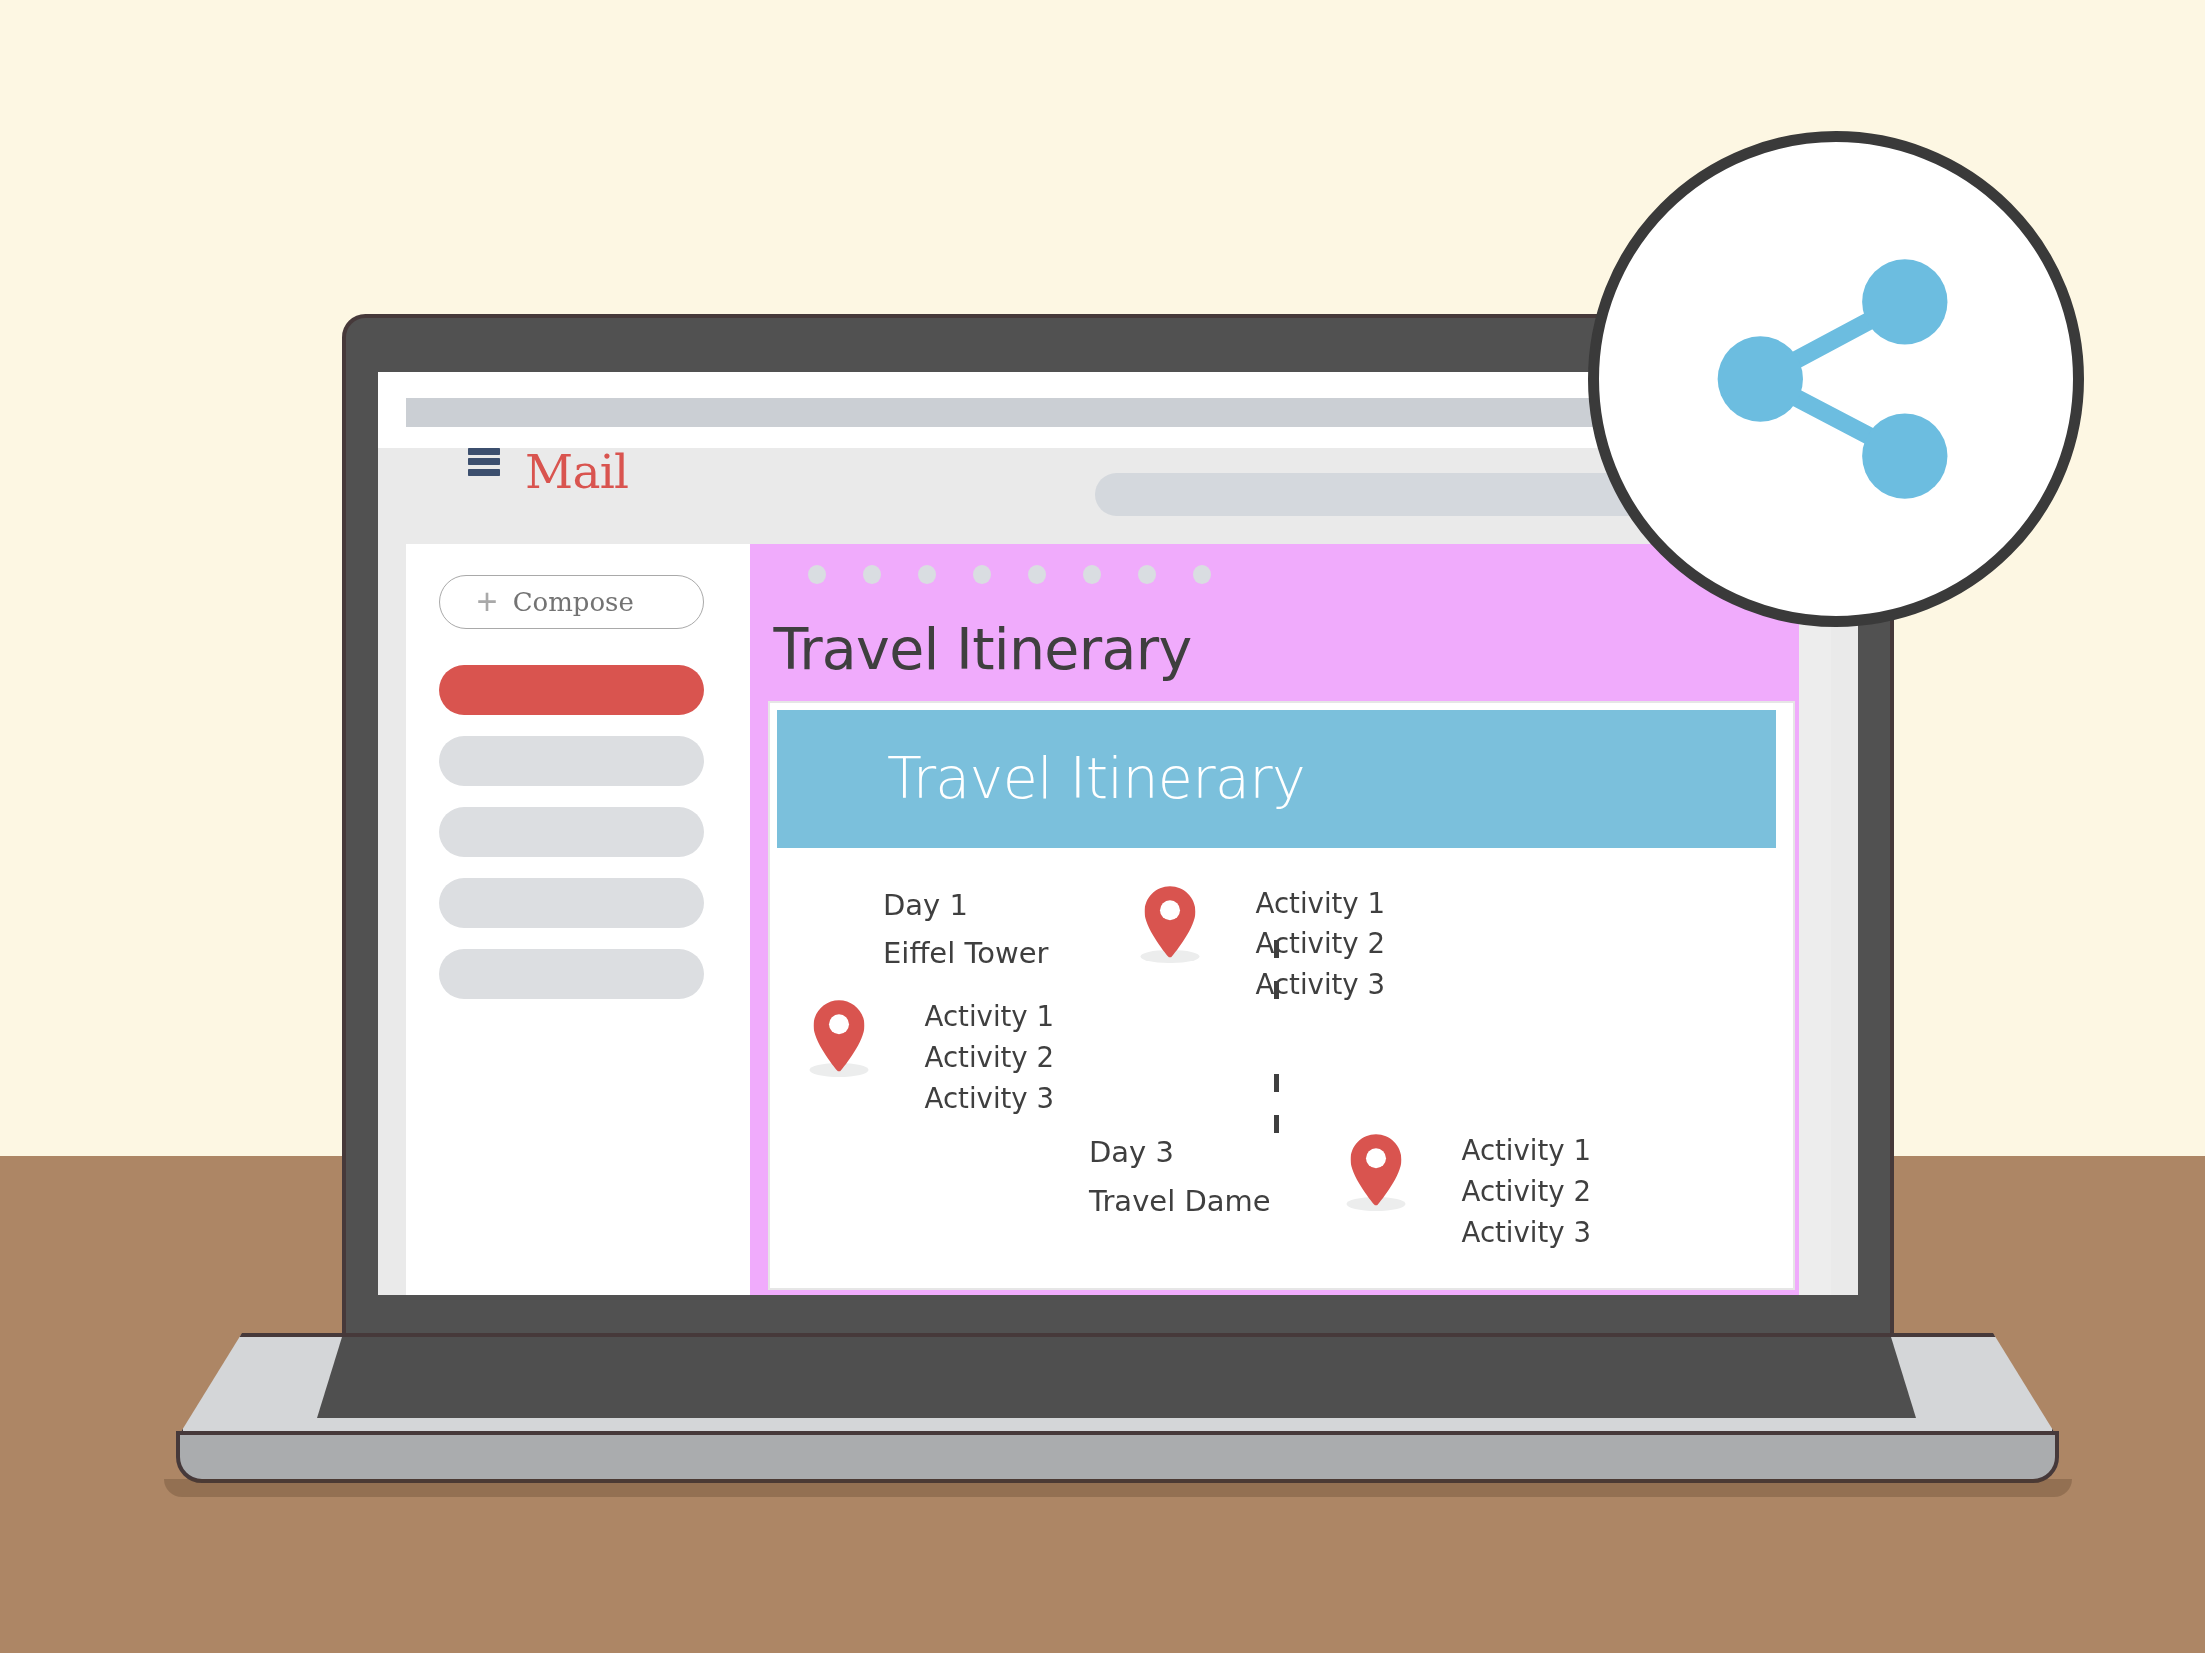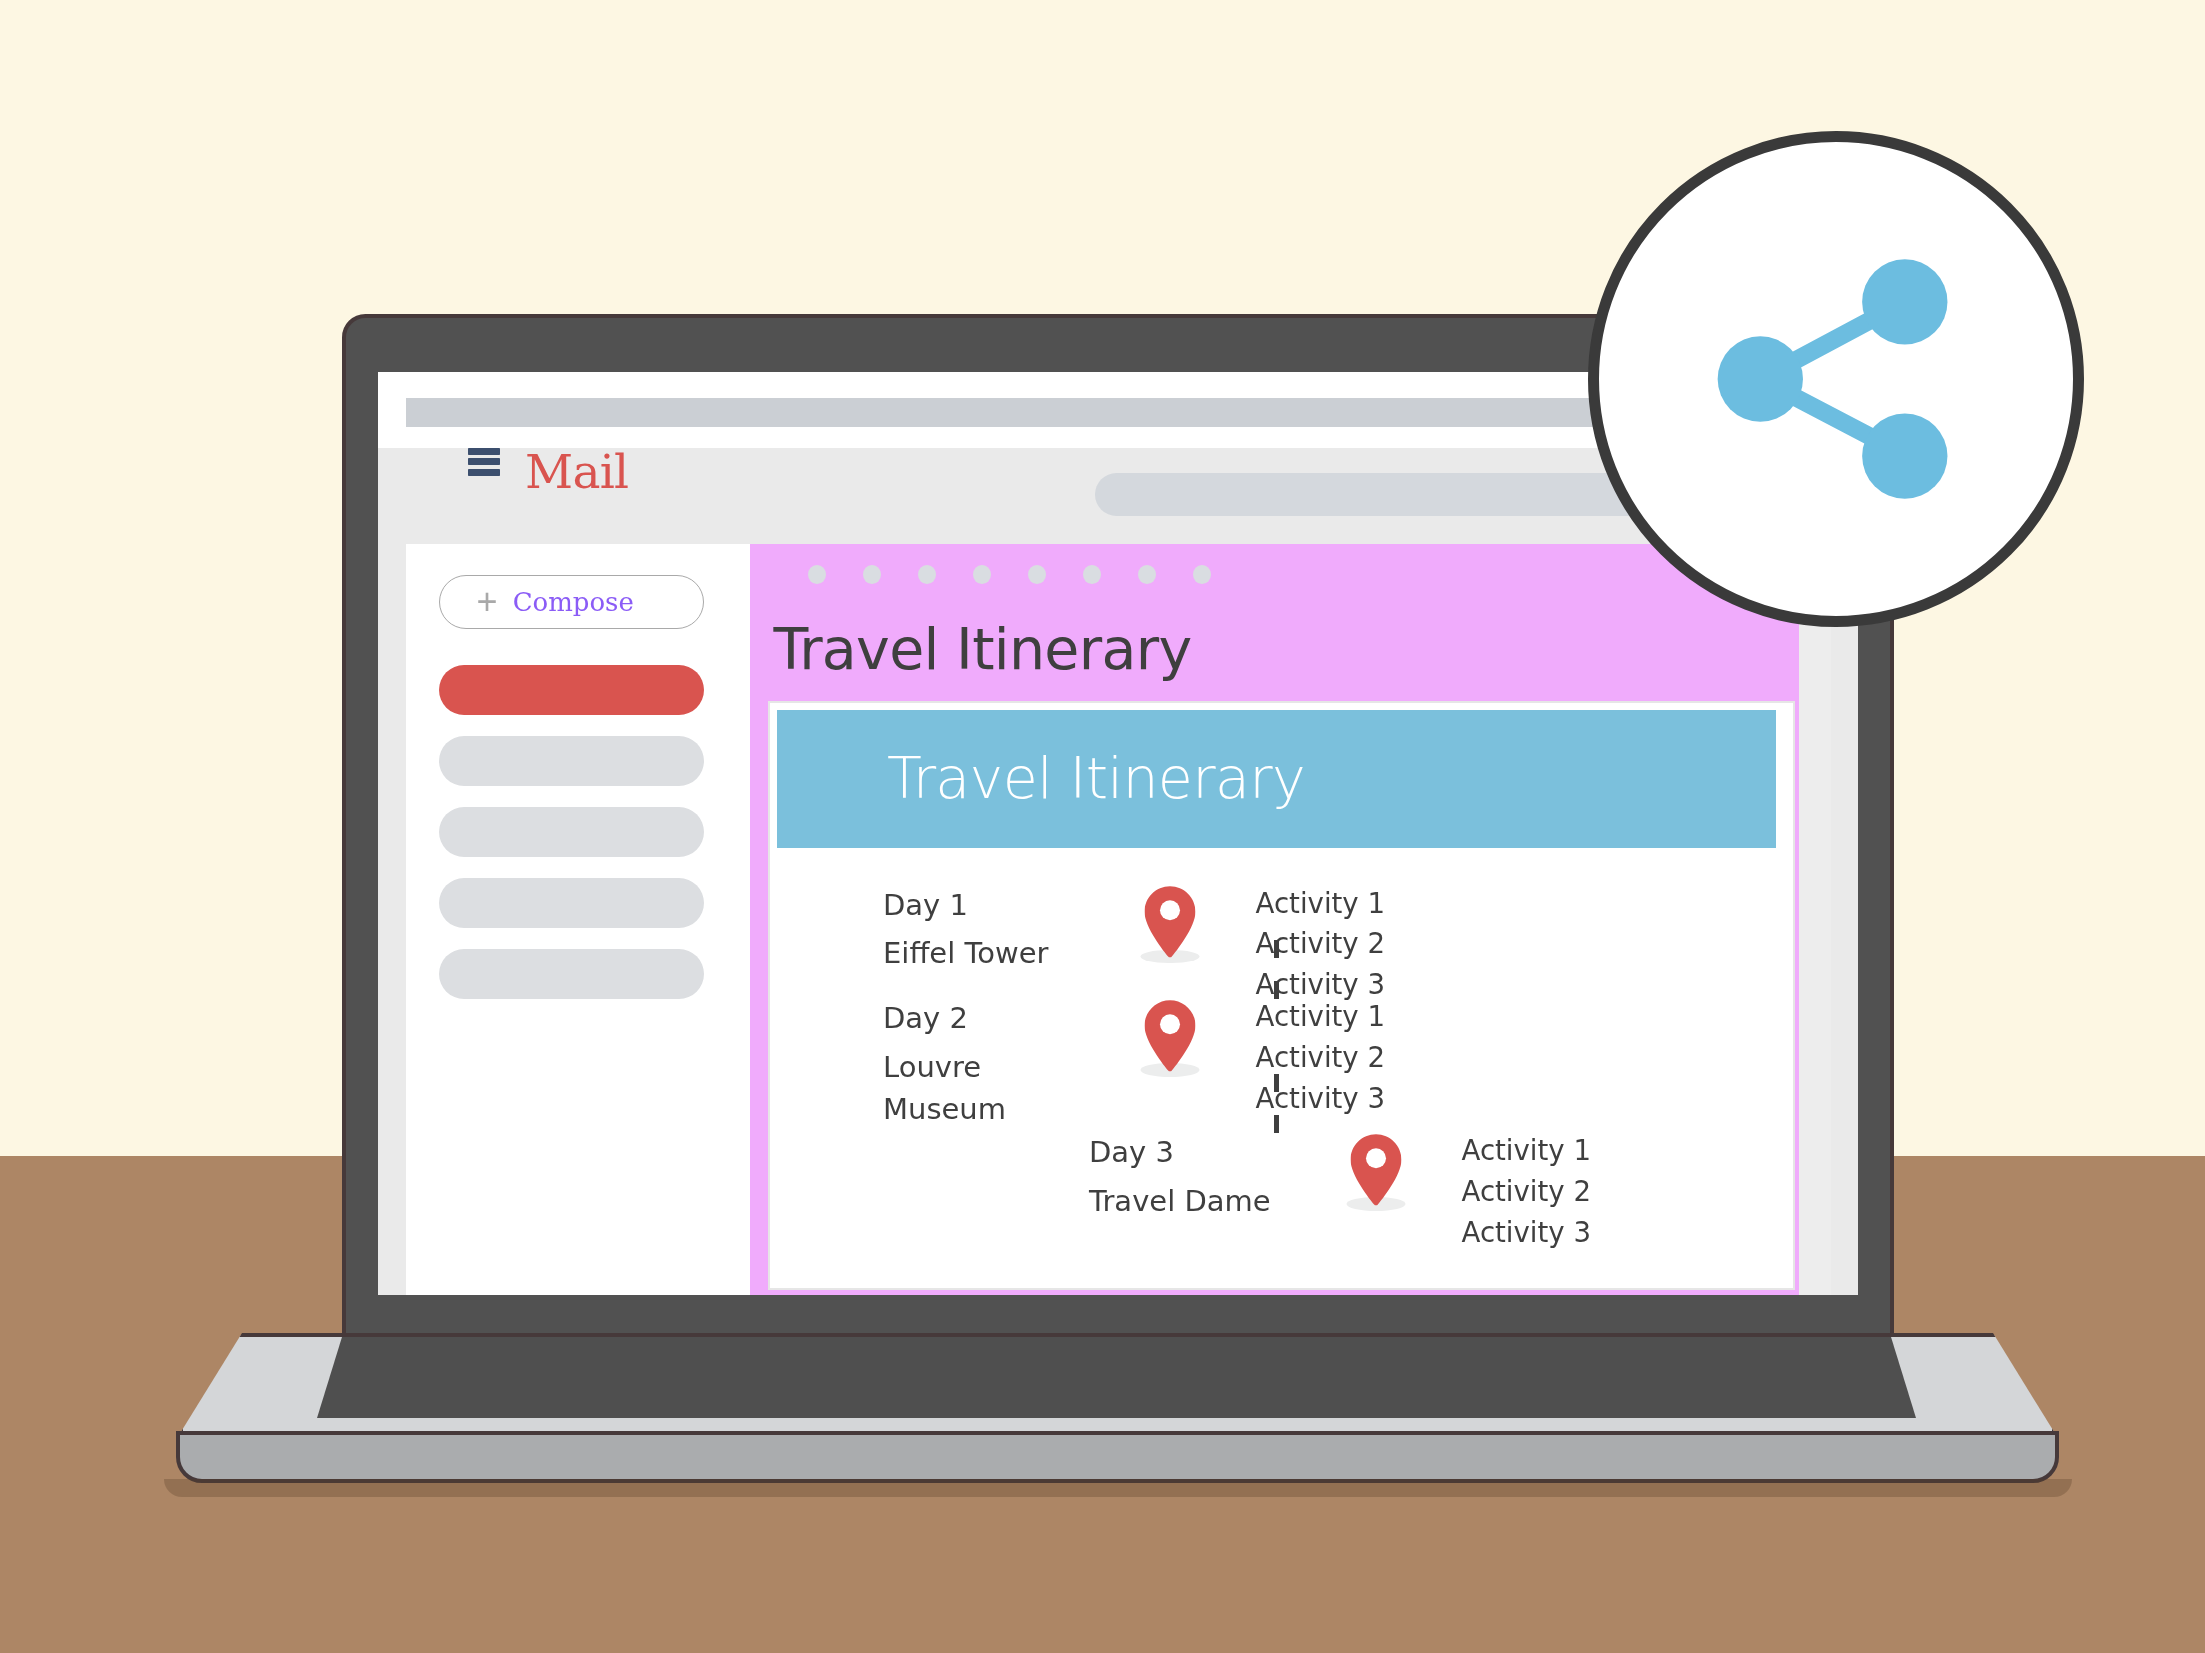--- a/index.html
+++ b/index.html
@@ -56,21 +56,21 @@
   .compose-btn{
     position:absolute;left:33px;top:31px;width:265px;height:54px;
     border:1.4px solid #a9a9a9;border-radius:27px;background:#ffffff;
     display:flex;align-items:center;box-sizing:border-box;
   }
   .compose-plus{
     margin-left:37px;color:#a9a9a9;font-size:36px;line-height:1;font-weight:400;
     font-family:"Liberation Sans",sans-serif;
   }
   .compose-label{
-    margin-left:15px;color:#8b5cf6;font-size:26px;
+    margin-left:15px;color:#737373;font-size:26px;
     font-family:"DejaVu Serif",serif;
   }
   .nav-pill{position:absolute;left:33px;width:265px;height:50px;border-radius:25px;background:#dcdee1;}
   .nav-pill.active{background:#d9544f;}
 
   .content-pane{
     position:absolute;left:372px;top:0;width:1076px;height:751px;background:#f0abfc;
   }
   .dot-row{position:absolute;left:58px;top:20.7px;display:flex;gap:37px;}
   .dot{width:18px;height:19.3px;border-radius:50%;background:#d9dde1;}
@@ -241,24 +241,20 @@
                   </svg>
                 </div>
                 <div class="tl-acts">
                   <span>Activity 1</span>
                   <span>Activity 2</span>
                   <span>Activity 3</span>
                 </div>
               </div>
 
               <div class="tl-row r1">
-                <div class="tl-day">
-                  <span class="d-label">Day 2</span>
-                  <span class="d-place">Louvre Museum</span>
-                </div>
                 <div class="tl-pin-cell">
                   <div class="pin-shadow"></div>
                   <svg class="pin" width="51" height="72" viewBox="0 0 74 104">
                     <path d="M37 0C16.6 0 0 16.6 0 37c0 22.7 29 58.6 34.3 65a3.5 3.5 0 0 0 5.4 0C45 95.6 74 59.7 74 37 74 16.6 57.4 0 37 0z" fill="#d9544f"></path>
                     <circle cx="37" cy="35" r="14.5" fill="#ffffff"></circle>
                   </svg>
                 </div>
                 <div class="tl-acts">
                   <span>Activity 1</span>
                   <span>Activity 2</span>

